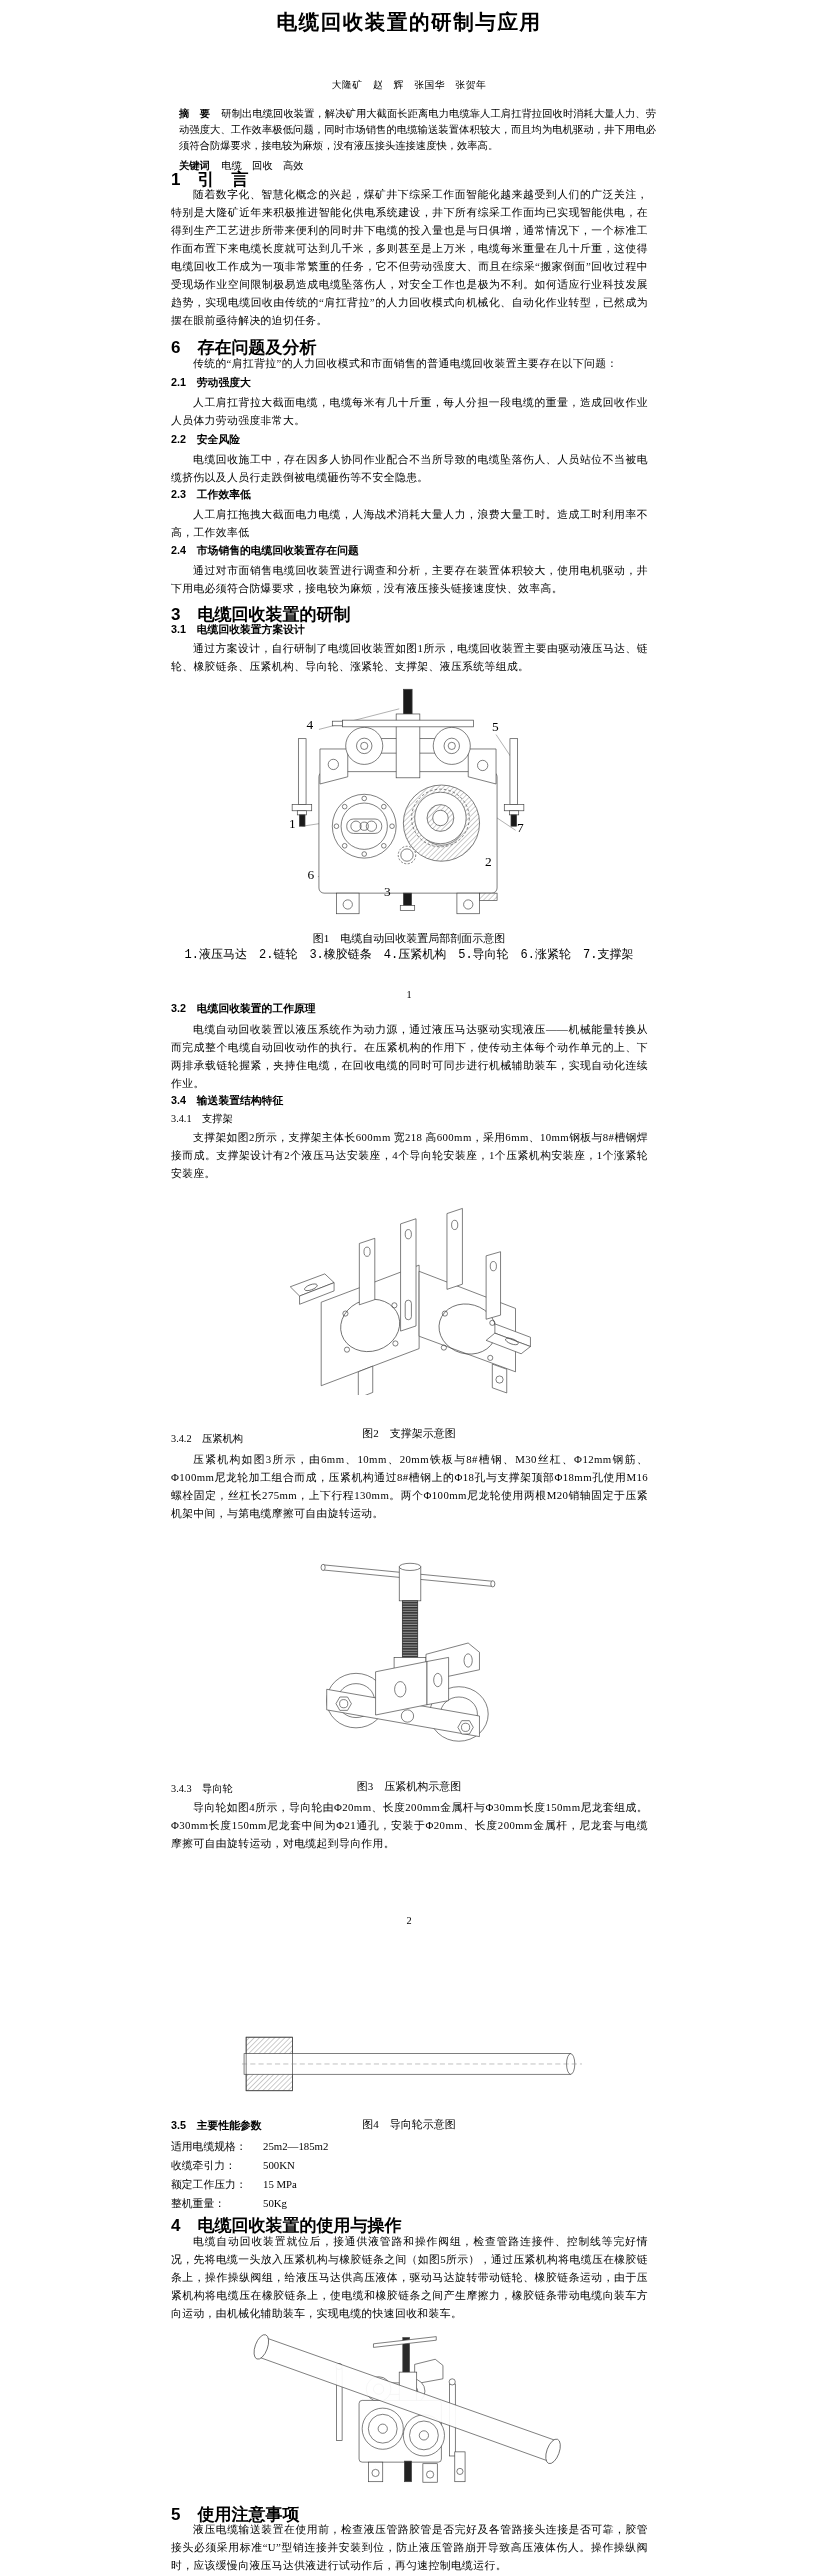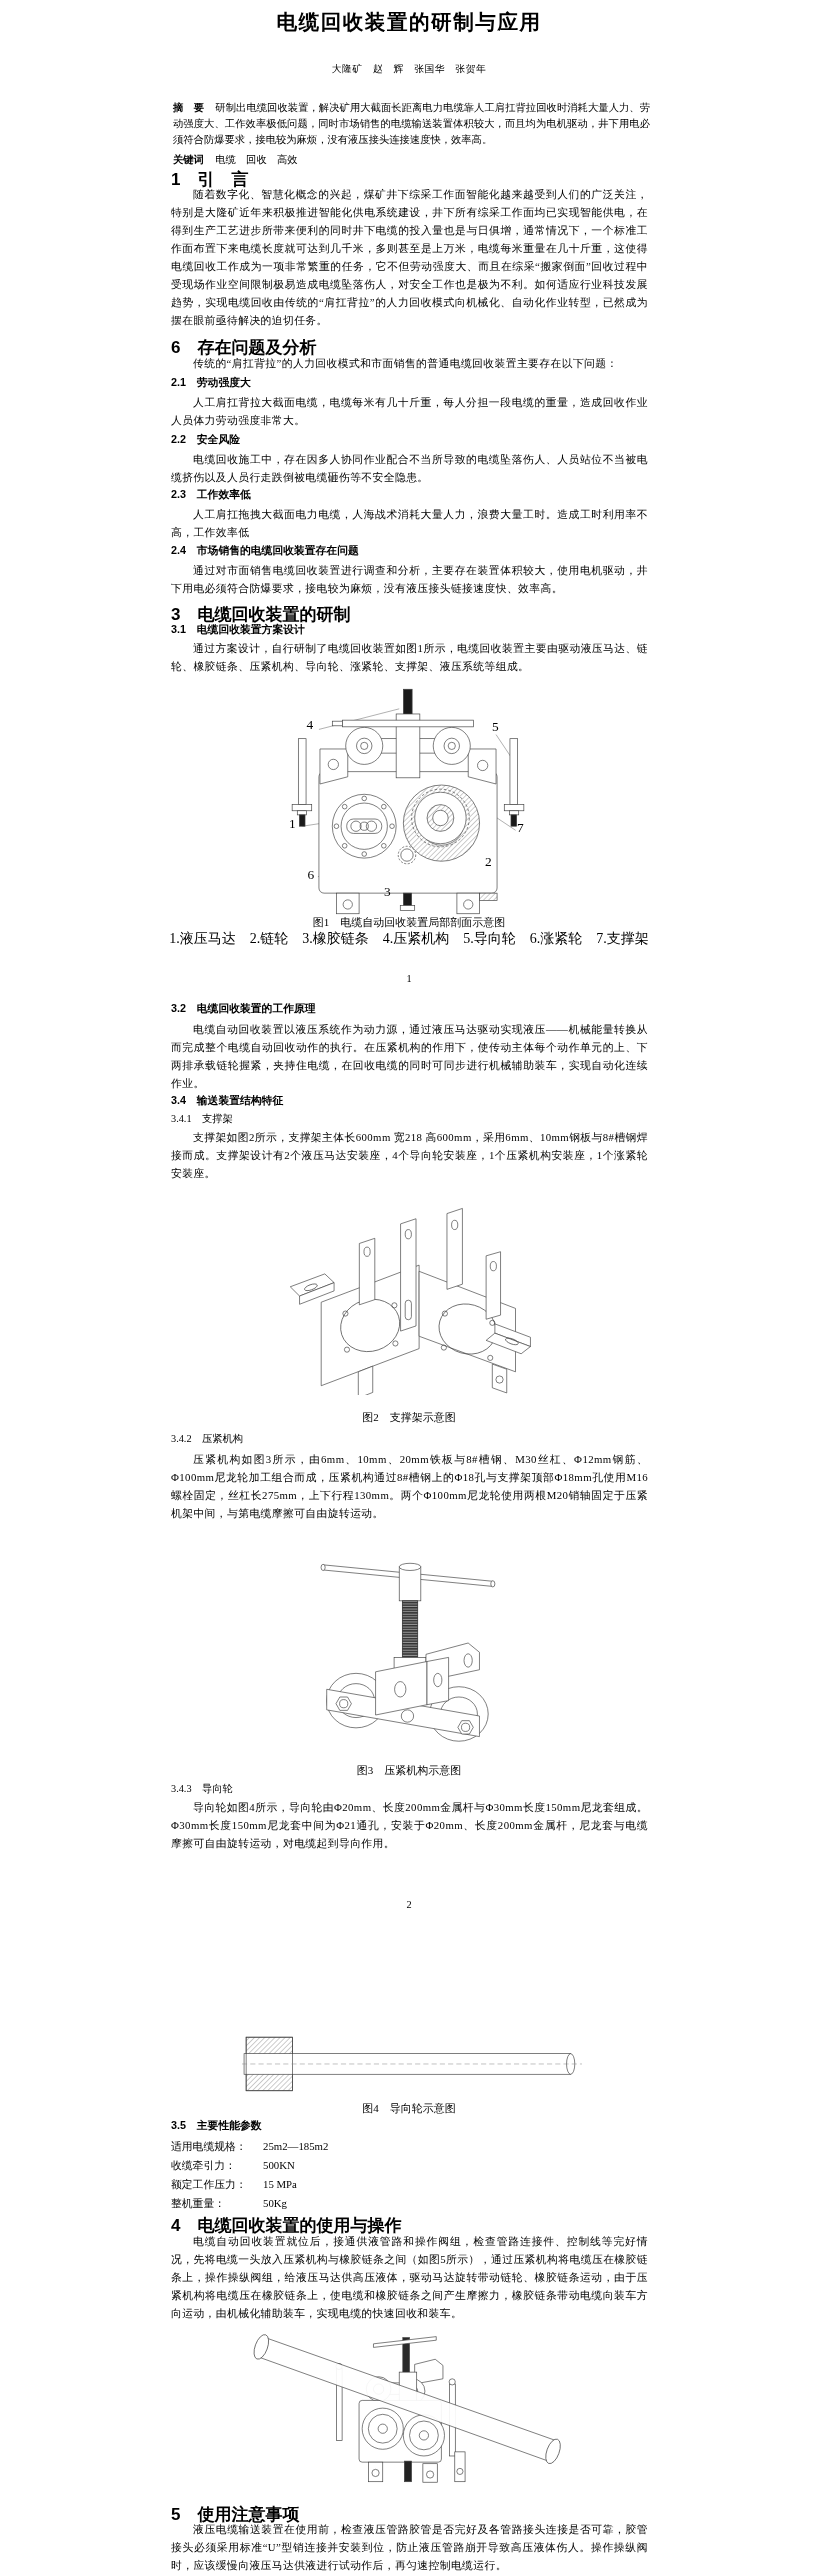--- a/index.html
+++ b/index.html
@@ -1,32 +1,32 @@
 <!DOCTYPE html>
 <html style="font-size:8.2px"><head>
 <meta charset="utf-8">
 <style>
   html,body{margin:0;padding:0;background:#fff;}
   .page{position:relative;width:818px;height:2952px;background:#ffffff;color:#000;
         font-family:"Liberation Serif","DejaVu Serif",serif;overflow:hidden;}
   .abs{position:absolute;}
   .col{left:171px;width:477px;}
-  .center{left:0;width:818px;text-align:center;}
+  .center{left:0;width:818px;text-align:center;margin-top:16px;}
   .title{font-family:"Liberation Sans","DejaVu Sans",sans-serif;font-weight:bold;
          font-size:20.6px;letter-spacing:1.5px;margin:0;}
   .authors{font-size:9.8px;letter-spacing:0.5px;}
-  .meta{font-size:10.3px;line-height:16px;text-align:justify;margin:2px;}
+  .meta{font-size:10.3px;line-height:16px;text-align:justify;margin:8px;}
   .meta .lbl{font-family:"Liberation Sans","DejaVu Sans",sans-serif;font-weight:bold;margin-right:11.3px;}
   .h2{font-family:"Liberation Sans","DejaVu Sans",sans-serif;font-weight:bold;font-size:17px;margin:0;}
   .h3{font-family:"Liberation Sans","DejaVu Sans",sans-serif;font-weight:bold;font-size:10.8px;margin:0;}
   .h4{font-size:10.3px;font-weight:normal;margin:0;}
   .bp{font-size:10.8px;line-height:18px;letter-spacing:0.4px;text-align:justify;
       text-indent:22px;margin:0;}
   .figcap{font-size:11px;}
-  .figleg{font-size:14px;}
+  .figleg{font-size:12px;font-family:Liberation Mono, monospace;}
   .pgnum{font-size:10.3px;}
   .param-row{font-size:10.8px;line-height:19px;}
   .plabel{display:inline-block;width:92px;}
   .fig{position:absolute;}
   .fig svg{display:block;}
   .callout{position:absolute;font-size:13.4px;font-family:"Liberation Serif","DejaVu Serif",serif;}
 </style>
 </head>
 <body>
 

